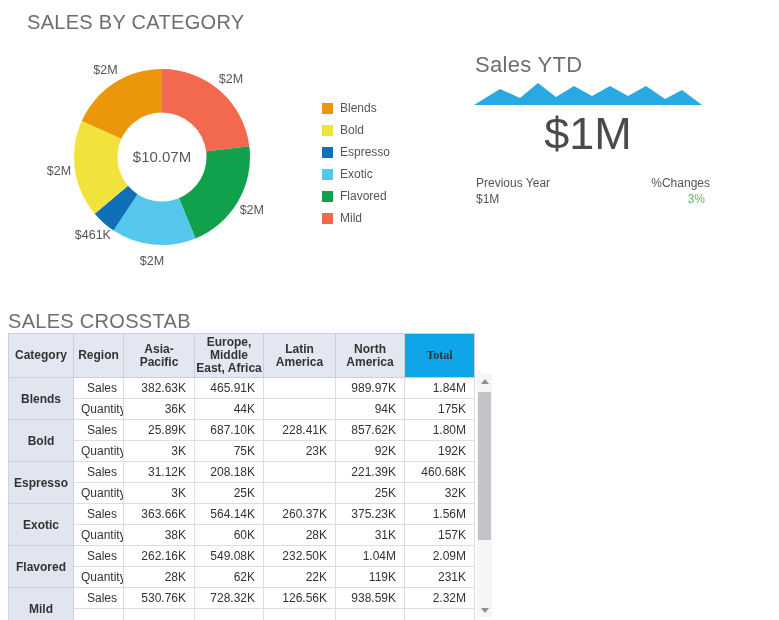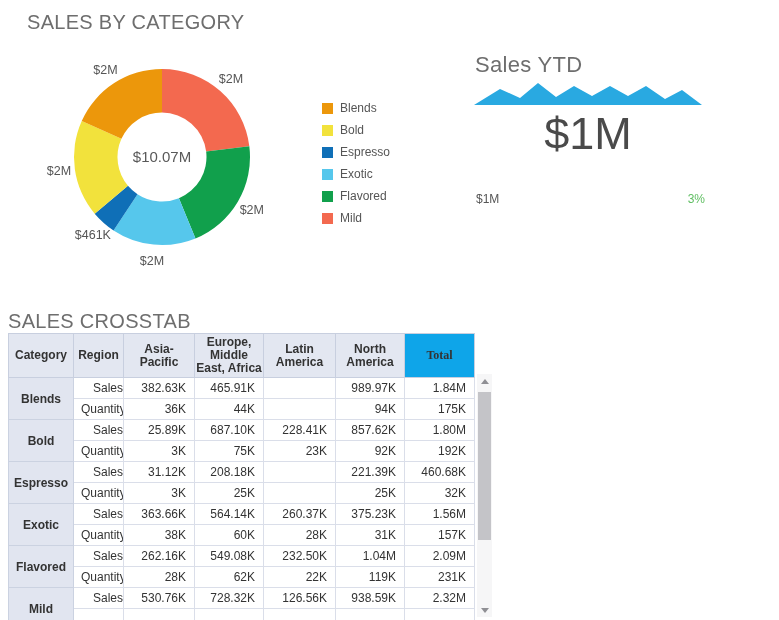--- a/index.html
+++ b/index.html
@@ -35,21 +35,21 @@
   
   #crosstab-title{left:8px;top:310px;}
   #crosstab{position:absolute;left:8px;top:333px;}
   table{border-collapse:collapse;table-layout:fixed;width:466px;
         font-size:12px;color:#333;}
   th{background:#E3E7F1;border:1px solid #C8CFDF;font-weight:bold;
      height:34px;padding:2px 1px;line-height:13px;text-align:center;font-size:12px;}
   th.total-col{background:#0ea5e9;font-family:Liberation Serif, serif;}
   td{border:1px solid #DADEE9;height:20px;padding:0 8px 0 0;text-align:right;
      white-space:nowrap;overflow:hidden;background:#fff;}
-  td.region-cell{text-align:right;padding:0 0 0 7px;}
+  td.region-cell{text-align:center;padding:0 0 0 7px;}
   td.category-cell{background:#E1E5F0;font-weight:bold;text-align:center;
                    padding:0;border-color:#CBD2E1;}
 
   
   #vscroll{position:absolute;left:477px;top:374px;width:15px;height:243px;background:#F6F6F7;}
   .scroll-btn{position:absolute;left:0;width:15px;height:14px;background:#F6F6F7;
               display:flex;align-items:center;justify-content:center;cursor:pointer;}
   #scroll-up{top:0;}
   #scroll-down{bottom:0;}
   .tri-up{width:0;height:0;border-left:4px solid transparent;
@@ -105,20 +105,24 @@
       <span class="legend-label">Mild</span>
     </div>
   </div>
 
 <div id="ytd">
   <div id="ytd-title" class="section-title" style="font-size:22px;">Sales YTD</div>
   <svg id="spark-svg" width="228" height="24" viewBox="0 0 228 24">
       <polygon points="0,24 26,8 46,17 64,2 82,16 100,5 118,15 136,5 154,15 172,5 191,18 208,9 228,24" fill="#29A9E1"></polygon>
     </svg>
   <div id="ytd-value">$1M</div>
+  <div class="ytd-row" id="ytd-labels">
+    <span>Previous Year</span>
+    <span>%Changes</span>
+  </div>
   <div class="ytd-row" id="ytd-values">
     <span>$1M</span>
     <span id="ytd-pct">3%</span>
   </div>
 </div>
 
 <div class="abs section-title" id="crosstab-title">SALES CROSSTAB</div>
 
 <div id="crosstab">
   <table>

